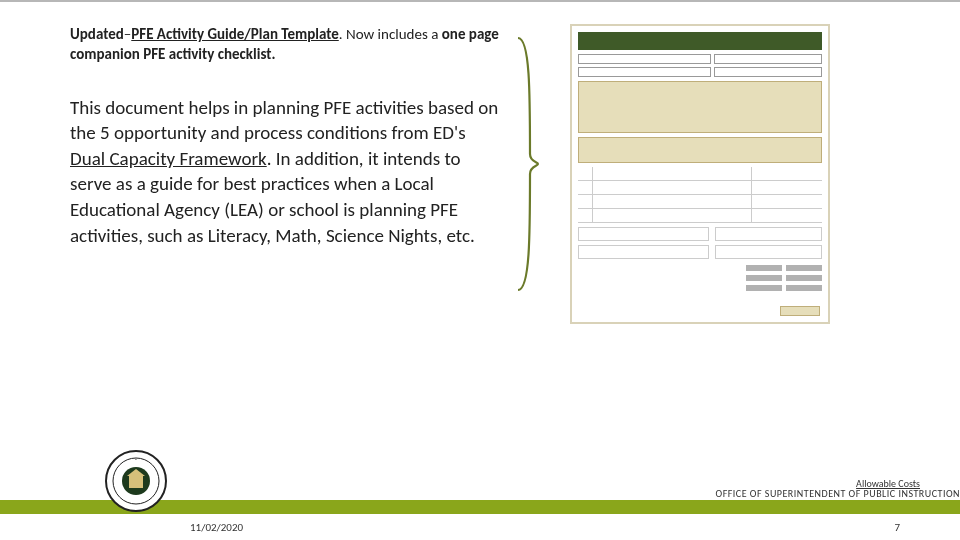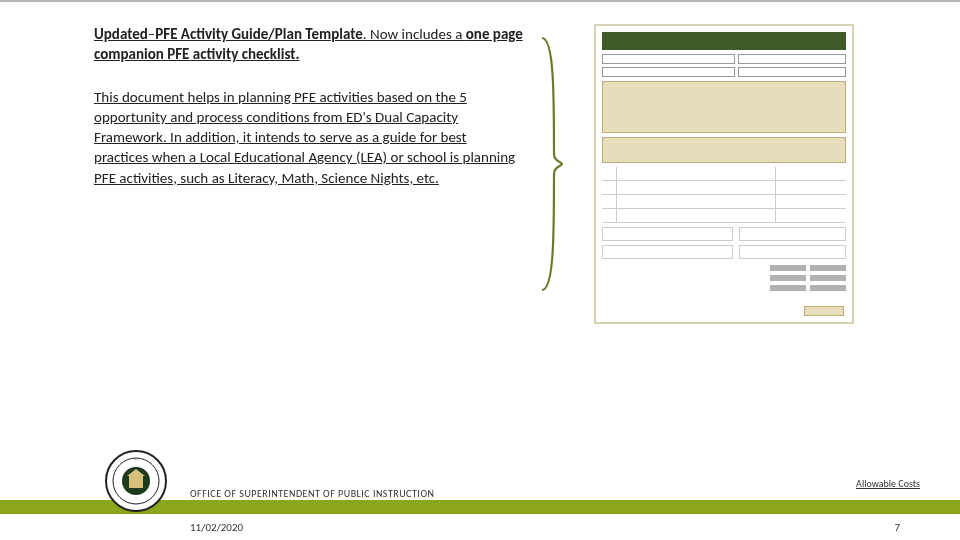--- a/index.html
+++ b/index.html
@@ -1,46 +1,46 @@
 <!DOCTYPE html>
 <html><head>
 <meta charset="utf-8">
 <style>
   * { box-sizing: border-box; margin: 0; padding: 0; }
   html, body { width: 960px; height: 540px; background: #fff; font-family: Calibri, Arial, sans-serif; color: #222; }
   .slide { position: relative; width: 960px; height: 540px; }
   .title { font-size: 38px; font-weight: 700; color: #222; padding: 18px 0 6px 78px; letter-spacing: 0.5px; }
   .hr { height: 2px; background: #b7b7b7; margin: 0 0 0 0; }
-  .content { display: flex; padding: 22px 30px 0 94px; text-decoration: underline; }
+  .content { display: flex; padding: 22px 30px 0 70px; }
   .leftcol { width: 440px; padding-right: 10px; }
   .p1 { font-size: 15px; line-height: 1.35; }
   .p1 .bold { font-weight: 700; }
   .p1 .link { text-decoration: underline; font-weight: 700; }
-  .p2 { font-size: 15px; line-height: 1.35; margin-top: 22px; }
+  .p2 { font-size: 19px; line-height: 1.35; margin-top: 30px; }
   .p2 .linkplain { text-decoration: underline; }
   .brace-wrap { width: 30px; position: relative; }
   .brace { position: absolute; top: 10px; left: 4px; }
   .brace svg { display: block; }
   .thumb-wrap { width: 320px; display: flex; justify-content: center; }
   .thumb { width: 260px; height: 300px; border: 2px solid #d9d2b8; background: #fff; position: relative; overflow: hidden; }
   .thumb-header { background: #3f5a28; height: 18px; margin: 6px 6px 4px 6px; }
   .thumb-row1 { display: flex; margin: 0 6px; gap: 3px; }
   .thumb-cell { border: 1px solid #999; height: 10px; }
   .thumb-block { margin: 4px 6px; background: #e6deba; border: 1px solid #bfae7a; height: 52px; }
   .thumb-block2 { margin: 4px 6px; background: #e6deba; border: 1px solid #bfae7a; height: 26px; }
   .thumb-table { margin: 4px 6px; }
   .thumb-trow { display: flex; gap: 0; border-bottom: 1px solid #ccc; height: 14px; }
   .thumb-tcell { border-right: 1px solid #ccc; }
   .thumb-tcellA { width: 15px; }
   .thumb-tcell-last { border-right: none; }
   .thumb-sub { margin: 4px 6px; display: flex; gap: 6px; }
   .thumb-box { border: 1px solid #ccc; height: 14px; }
   .thumb-bar-right { background: #b1b1b1; height: 6px; }
   .bottom-strip { position: absolute; left: 0; right: 0; bottom: 40px; }
-  .office-line { font-size: 10px; letter-spacing: 0.5px; color: #333; padding-left: 190px; }
+  .office-line { font-size: 10px; letter-spacing: 0.5px; color: #333; padding-left: 190px; text-align: right; }
   .allow { position: absolute; right: 40px; bottom: 50px; font-size: 10px; text-decoration: underline; color: #333; }
   .seal-wrap { position: absolute; left: 105px; bottom: 24px; }
   .seal { width: 62px; height: 62px; }
   .green-bar { position: absolute; left: 0; right: 0; bottom: 26px; height: 14px; background: #8aa61b; }
   .date-row { position: absolute; left: 0; right: 0; bottom: 0; height: 26px; display: flex; align-items: center; justify-content: space-between; padding: 0 60px 0 190px; font-size: 11px; color: #333; }
 </style>
 </head>
 <body>
 
 <div class="slide">

